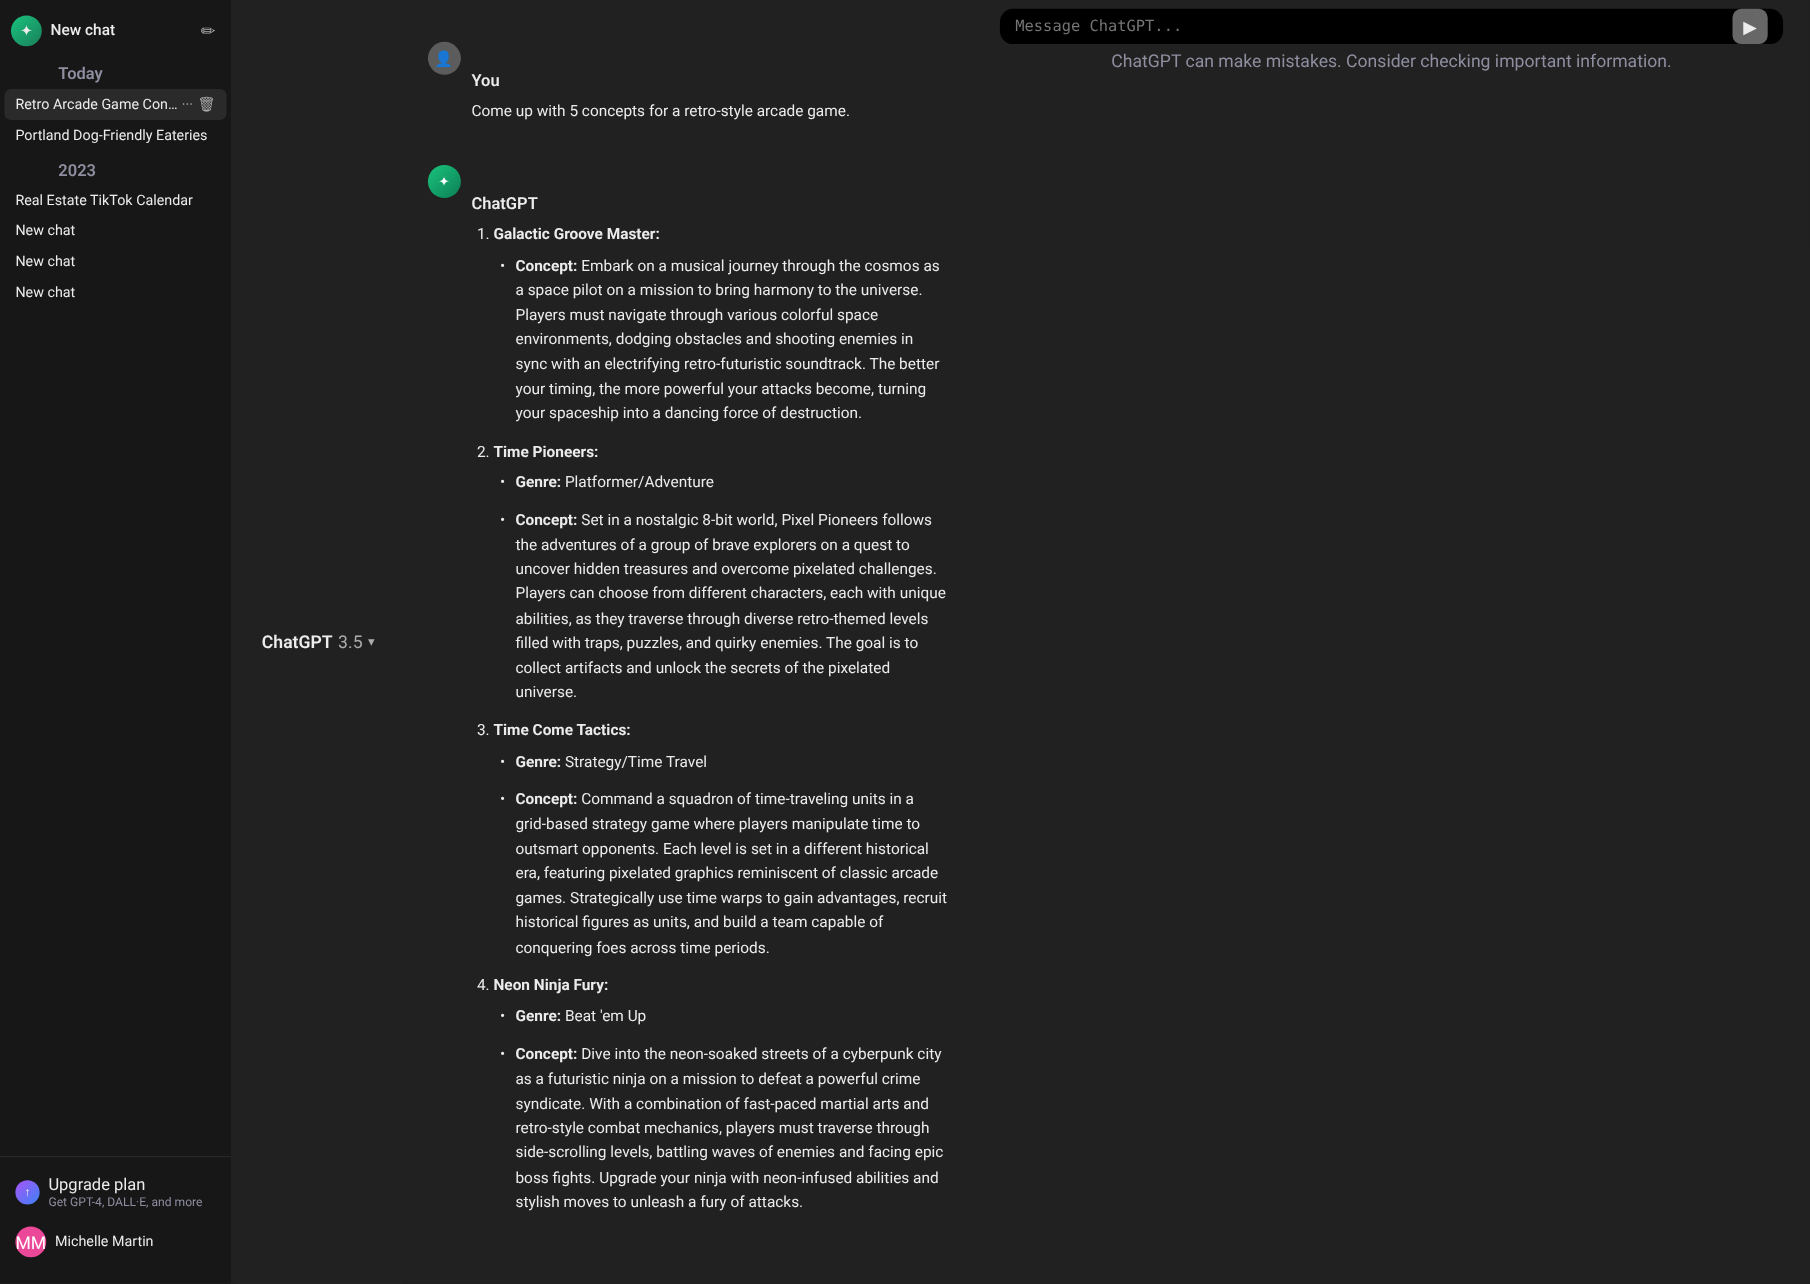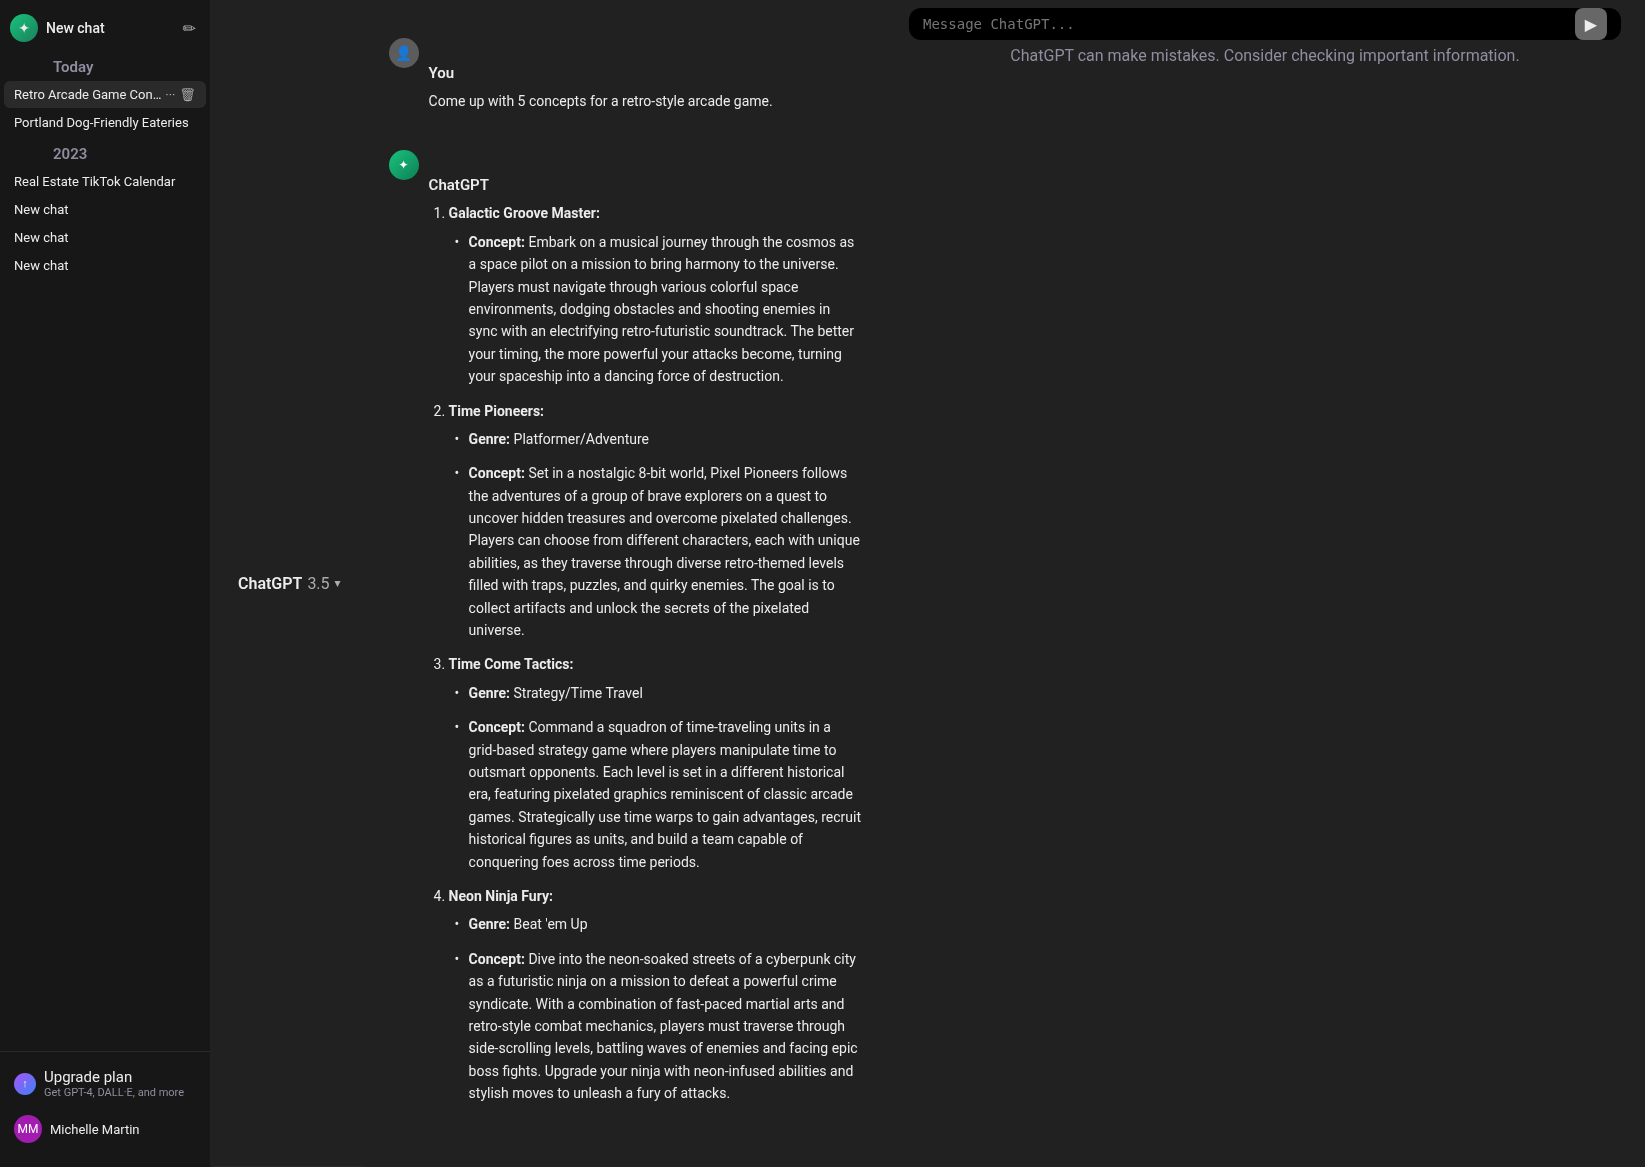--- a/index.html
+++ b/index.html
@@ -140,25 +140,25 @@
       gap: 8px;
       padding: 8px 10px;
       cursor: pointer;
       border-radius: 6px;
     }
 
     .user-avatar {
       width: 28px;
       height: 28px;
       border-radius: 50%;
-      background: #a21caf;
+      background: #ec4899;
       display: flex;
       align-items: center;
       justify-content: center;
-      font-size: 12px;
+      font-size: 16px;
       color: #fff;
       flex-shrink: 0;
     }
 
     .user-name { font-size: 13px; color: #ececec; }
 
     
     #main {
       flex: 1;
       display: flex;

